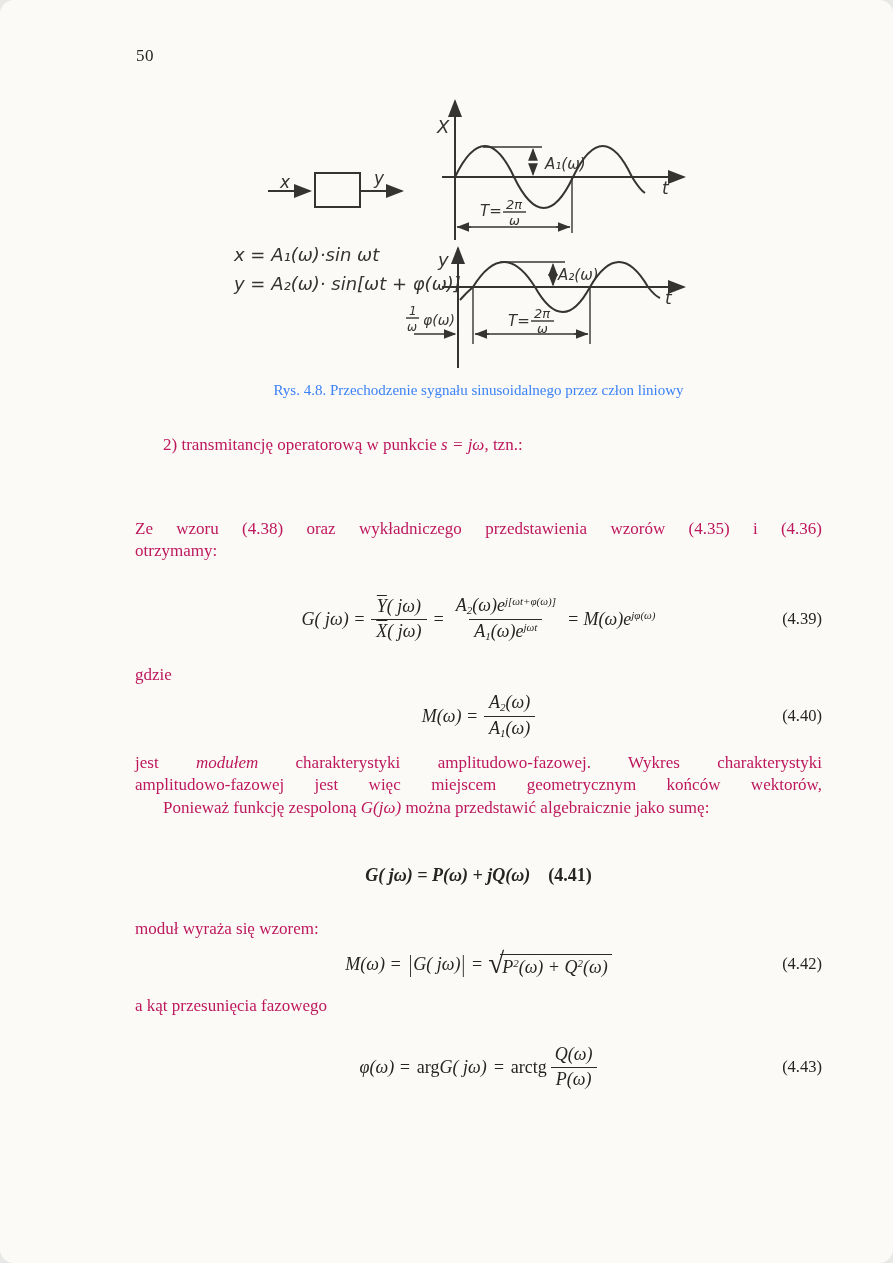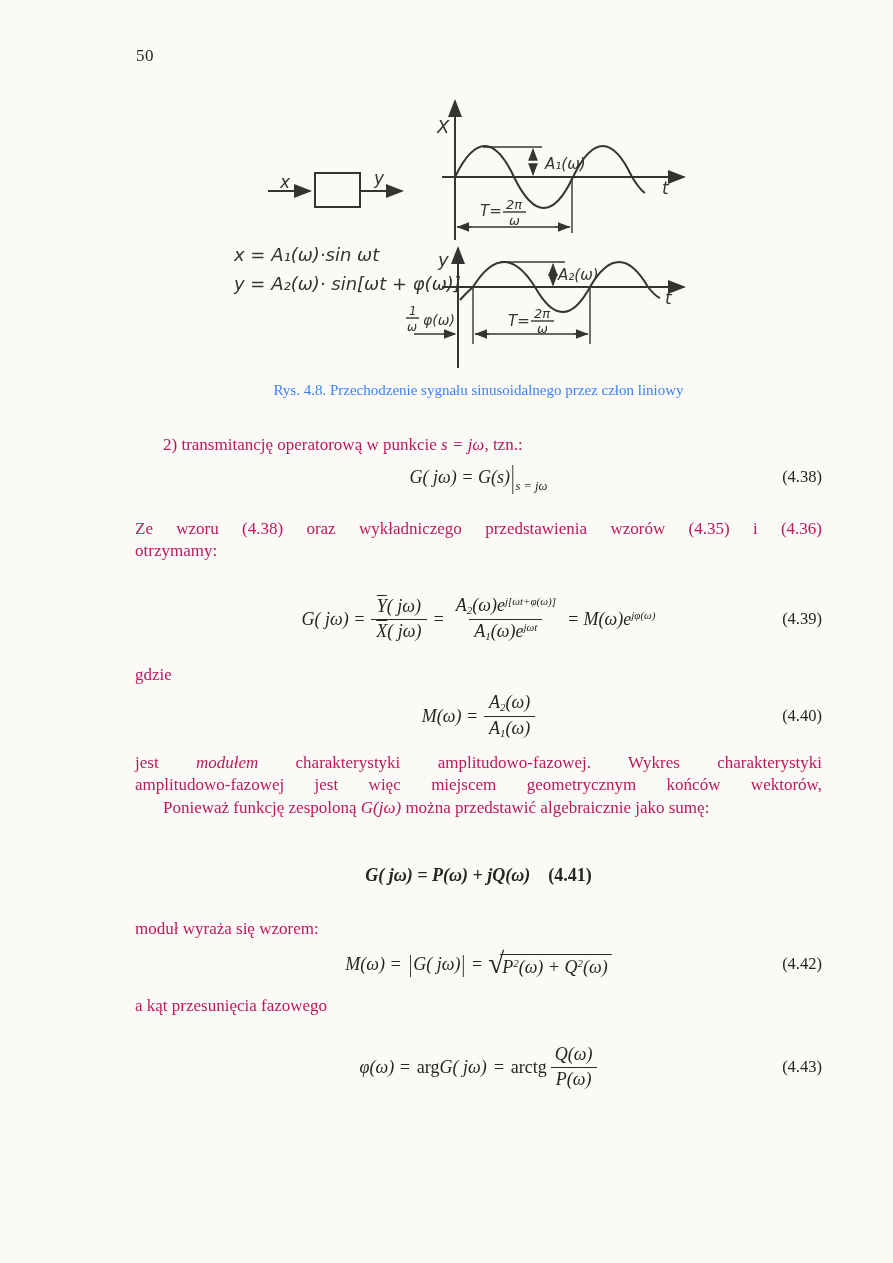--- a/index.html
+++ b/index.html
@@ -1,19 +1,20 @@
 <!DOCTYPE html>
 <html lang="pl"><head>
 <meta charset="utf-8">
 <style>
   html,body { margin:0; padding:0; background:#e8e8e6; }
   .page {
     position:relative; width:893px; height:1263px; margin:0 auto;
     background:#fbfaf6; color:#262524; overflow:hidden;
     font-family:"Liberation Serif", serif;
+    border-radius:14px;
   }
   .abs { position:absolute; }
   .pagenum { left:136px; top:46px; font-size:17px; letter-spacing:0.5px; }
 
   
   .figwrap { left:228px; top:85px; width:482px; height:302px; }
   svg text { font-family:"DejaVu Sans", sans-serif; font-style:italic; fill:#353432; }
 
   .caption { left:135px; top:382px; width:687px; text-align:center; font-size:15px; color:#3b82f6; }
 
@@ -122,26 +123,20 @@
       <text x="6" y="205" font-size="18">y = A₂(ω)· sin[ωt + φ(ω)]</text>
     </svg>
   </div>
 
   <div class="abs caption">Rys. 4.8.  Przechodzenie sygnału sinusoidalnego przez człon liniowy</div>
 
   <div class="abs para body-text indent" style="top:434px;">
     <span>2) transmitancję operatorową w punkcie </span><span class="it">s = jω</span><span>, tzn.:</span>
   </div>
 
-  <div class="eqrow" style="top:460px;height:34px;">
-    <span class="eq">
-      <span class="tok"><span>G( jω) = G(s)</span><span class="vb tall">|</span><span class="esub">s = jω</span></span>
-    </span>
-    <span class="eqnum">(4.38)</span>
-  </div>
 
   <div class="abs para body-text" style="top:518px;">
     <div class="jline">Ze wzoru (4.38) oraz wykładniczego przedstawienia wzorów (4.35) i (4.36)</div>
     <div>otrzymamy:</div>
   </div>
 
   <div class="eqrow" style="top:584px;height:70px;">
     <span class="eq">
       <span class="tok">G( jω) =</span>
       <span class="frac">

